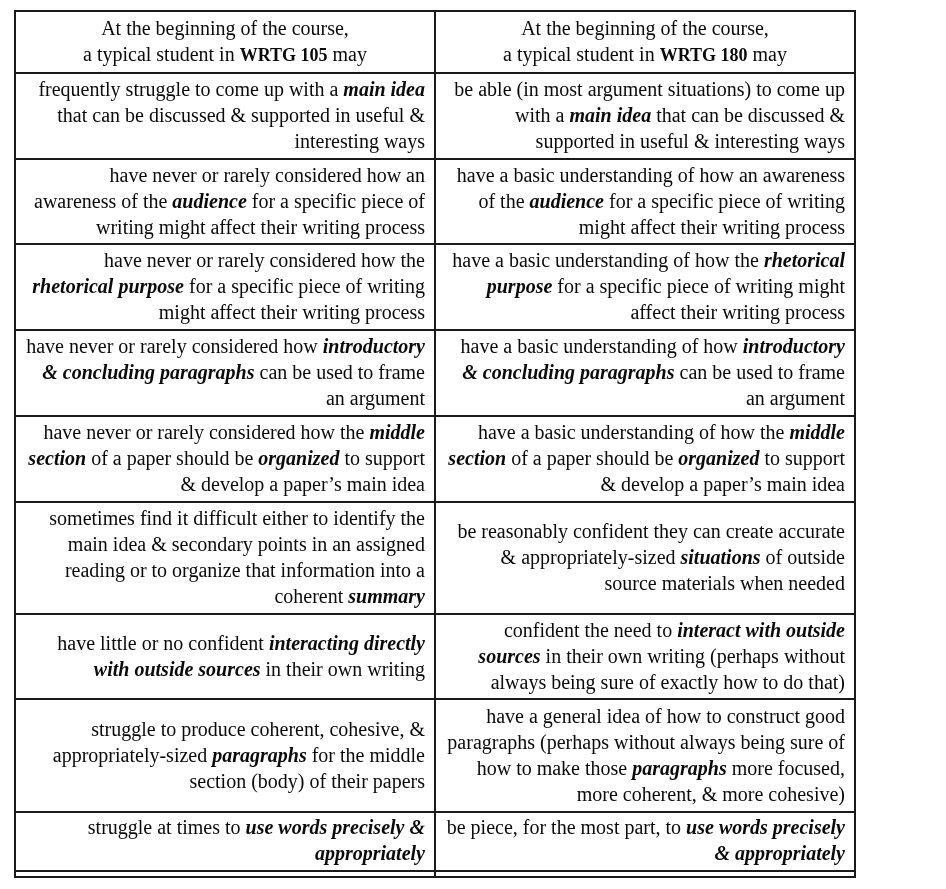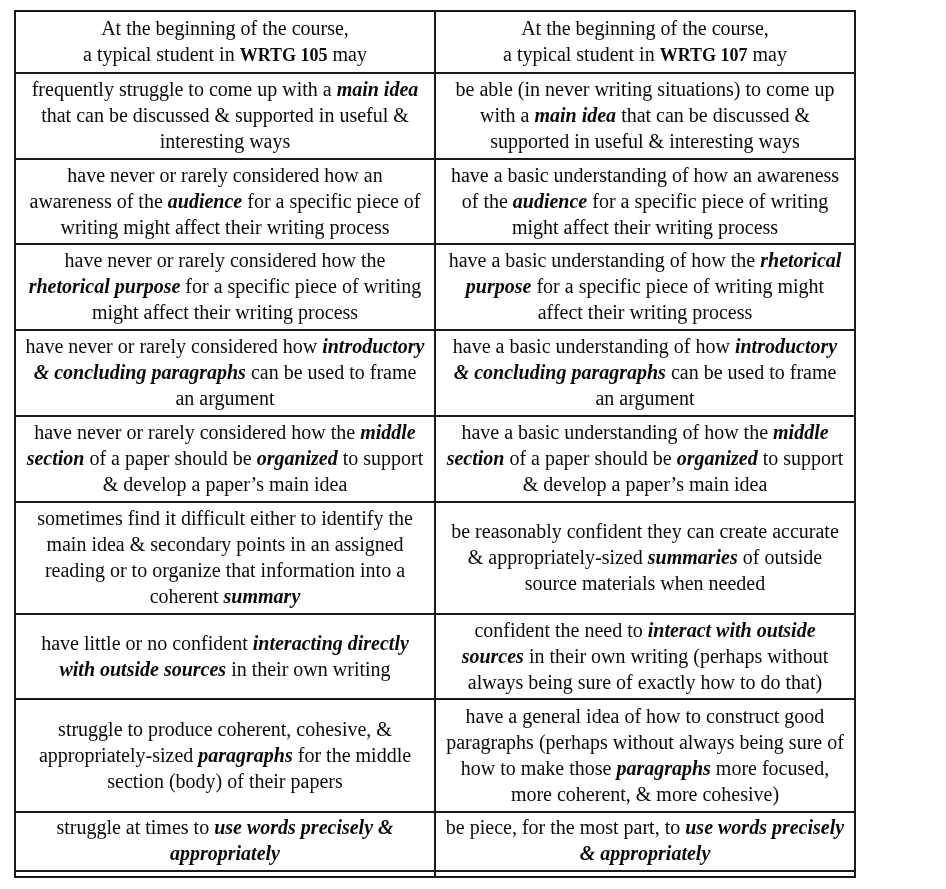--- a/index.html
+++ b/index.html
@@ -22,21 +22,21 @@
     font-family: "Liberation Serif", "DejaVu Serif", serif;
     font-size: 20px;
     color: #0a0a0a;
   }
   table.compare th,
   table.compare td {
     border: 2px solid #1a1a1a;
     padding: 1px 9px 3px 9px;
     vertical-align: middle;
     line-height: 26px;
-    text-align: center;
+    text-align: right;
     font-weight: normal;
   }
   table.compare th {
     text-align: center;
     padding-top: 3px;
     padding-bottom: 4px;
   }
   .seg-bi {
     font-weight: bold;
     font-style: italic;
@@ -56,48 +56,48 @@
       <col style="width:50%">
     </colgroup>
     <thead>
       <tr>
         <th>
           <div>At the beginning of the course,</div>
           <div><span>a typical student in </span><span class="seg-b">WRTG 105</span><span> may</span></div>
         </th>
         <th>
           <div>At the beginning of the course,</div>
-          <div><span>a typical student in </span><span class="seg-b">WRTG 107</span><span> may</span></div>
+          <div><span>a typical student in </span><span class="seg-b">WRTG 180</span><span> may</span></div>
         </th>
       </tr>
     </thead>
     <tbody>
         <tr>
           <td><span>frequently struggle to come up with a </span><span class="seg-bi">main idea</span><span> that can be discussed &amp; supported in useful &amp; interesting ways</span></td>
-          <td><span>be able (in never writing situations) to come up with a </span><span class="seg-bi">main idea</span><span> that can be discussed &amp; supported in useful &amp; interesting ways</span></td>
+          <td><span>be able (in most argument situations) to come up with a </span><span class="seg-bi">main idea</span><span> that can be discussed &amp; supported in useful &amp; interesting ways</span></td>
         </tr>
         <tr>
           <td><span>have never or rarely considered how an awareness of the </span><span class="seg-bi">audience</span><span> for a specific piece of writing might affect their writing process</span></td>
           <td><span>have a basic understanding of how an awareness of the </span><span class="seg-bi">audience</span><span> for a specific piece of writing might affect their writing process</span></td>
         </tr>
         <tr>
           <td><span>have never or rarely considered how the </span><span class="seg-bi">rhetorical purpose</span><span> for a specific piece of writing might affect their writing process</span></td>
           <td><span>have a basic understanding of how the </span><span class="seg-bi">rhetorical purpose</span><span> for a specific piece of writing might affect their writing process</span></td>
         </tr>
         <tr>
           <td><span>have never or rarely considered how </span><span class="seg-bi">introductory &amp; concluding paragraphs</span><span> can be used to frame an argument</span></td>
           <td><span>have a basic understanding of how </span><span class="seg-bi">introductory &amp; concluding paragraphs</span><span> can be used to frame an argument</span></td>
         </tr>
         <tr>
           <td><span>have never or rarely considered how the </span><span class="seg-bi">middle section</span><span> of a paper should be </span><span class="seg-bi">organized</span><span> to support &amp; develop a paper’s main idea</span></td>
           <td><span>have a basic understanding of how the </span><span class="seg-bi">middle section</span><span> of a paper should be </span><span class="seg-bi">organized</span><span> to support &amp; develop a paper’s main idea</span></td>
         </tr>
         <tr>
           <td><span>sometimes find it difficult either to identify the main idea &amp; secondary points in an assigned reading or to organize that information into a coherent </span><span class="seg-bi">summary</span></td>
-          <td><span>be reasonably confident they can create accurate &amp; appropriately-sized </span><span class="seg-bi">summaries</span><span> of outside source materials when needed</span></td>
+          <td><span>be reasonably confident they can create accurate &amp; appropriately-sized </span><span class="seg-bi">situations</span><span> of outside source materials when needed</span></td>
         </tr>
         <tr>
           <td><span>have little or no confident </span><span class="seg-bi">interacting directly with outside sources</span><span> in their own writing</span></td>
           <td><span>confident the need to </span><span class="seg-bi">interact with outside sources</span><span> in their own writing (perhaps without always being sure of exactly how to do that)</span></td>
         </tr>
         <tr>
           <td><span>struggle to produce coherent, cohesive, &amp; appropriately-sized </span><span class="seg-bi">paragraphs</span><span> for the middle section (body) of their papers</span></td>
           <td><span>have a general idea of how to construct good paragraphs (perhaps without always being sure of how to make those </span><span class="seg-bi">paragraphs</span><span> more focused, more coherent, &amp; more cohesive)</span></td>
         </tr>
         <tr>

